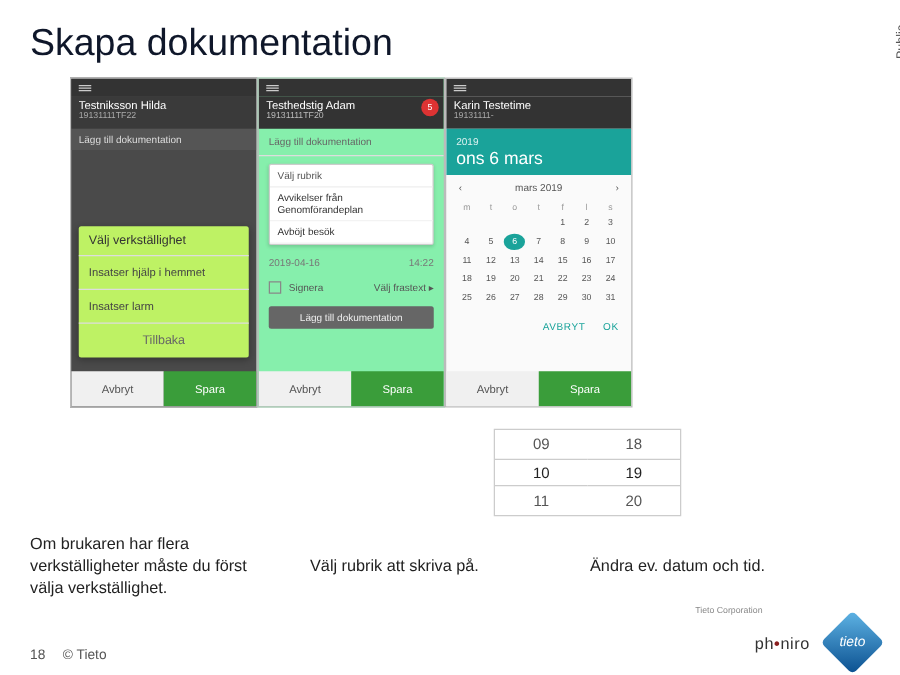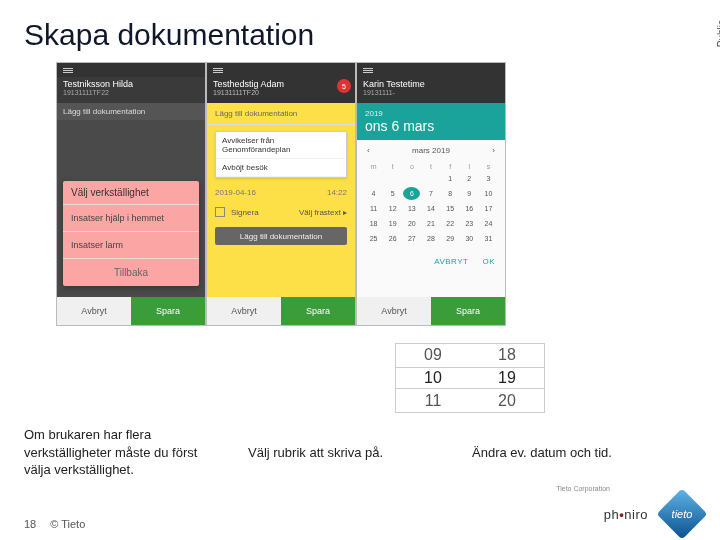--- a/index.html
+++ b/index.html
@@ -47,30 +47,30 @@
   .phone .hdr .id { color:#aaa; font-size:7px; }
   .phone .sect { background:#555; color:#ddd; padding:4px 6px; font-size:8px;}
   .phone .footer { position:absolute; bottom:0; left:0; right:0; height:28px; display:flex;}
   .phone .btn { flex:1; display:flex; align-items:center; justify-content:center; font-size:9px;}
   .phone .btn.cancel { background:#f0f0f0; color:#555;}
   .phone .btn.save { background:#3a9d3a; color:#fff;}
 
   
   .modal1 {
     position:absolute; left:6px; right:6px; top:118px;
-    background:#fca5a5; color:#333; border-radius:2px;
+    background:#bef264; color:#333; border-radius:2px;
     box-shadow:0 2px 6px rgba(0,0,0,.3);
     font-size:10px;
   }
   .modal1 .mh { padding:6px 8px; font-weight:400; }
   .modal1 .opt { padding:8px; border-top:1px solid #ddd; font-size:9px; color:#444;}
   .modal1 .back { padding:8px; text-align:center; border-top:1px solid #ddd; color:#666;}
 
   
-  .phone2 { background:#fde047; color:#333; }
+  .phone2 { background:#86efac; color:#333; }
   .phone2 .topbar{background:#333;}
   .phone2 .hdr{background:#333;}
   .phone2 .hdr .nm{color:#fff;}
   .phone2 .hdr .id{color:#bbb;}
   .badge { position:absolute; right:4px; top:16px; width:14px;height:14px;background:#d33;color:#fff;border-radius:50%;display:flex;align-items:center;justify-content:center;font-size:7px;}
   .p2sect { padding:6px 8px; color:#666; font-size:8px; border-bottom:1px solid #ddd;}
   .drop {
     margin:6px 8px; background:#fff; border:1px solid #ccc; border-radius:2px;
     box-shadow:0 1px 3px rgba(0,0,0,.15);
   }
@@ -96,21 +96,21 @@
   .calgrid .mute{ color:#ccc;}
   .calact { display:flex; justify-content:flex-end; gap:14px; padding:6px 10px; font-size:8px; color:#1aa39a; letter-spacing:.5px; text-transform:uppercase;}
 
   
   .timebox {
     position:absolute;
     left: 395px; top: 343px;
     width: 150px; height: 70px;
     border:1px solid #ccc;
     background:#fff;
-    font-size:16px; color:#555;
+    font-size:12px; color:#555;
     display:grid; grid-template-columns:1fr 1fr; grid-template-rows:repeat(3,1fr);
   }
   .timebox div{display:flex;align-items:center;justify-content:center;}
   .timebox .mid{border-top:1px solid #ccc;border-bottom:1px solid #ccc; color:#222; font-weight:500;}
 
   .captions {
     position:absolute;
     left:24px; top:426px;
     display:flex; gap:40px;
     font-size:13px; color:#222;
@@ -178,20 +178,21 @@
           <span></span>
         </div>
     </div>
     <div class="hdr">
       <div class="nm">Testhedstig Adam</div>
       <div class="id">19131111TF20</div>
     </div>
     <div class="badge">5</div>
     <div class="p2sect">Lägg till dokumentation</div>
     <div class="drop">
+      <div class="dh">Välj rubrik</div>
       <div class="di">Avvikelser från Genomförandeplan</div>
       <div class="di">Avböjt besök</div>
     </div>
     <div class="rowbar">
       <span>2019-04-16</span>
       <span>14:22</span>
     </div>
     <div class="chkrow">
       <span style="display:flex;align-items:center;gap:6px;">
         <span class="cb"></span>

